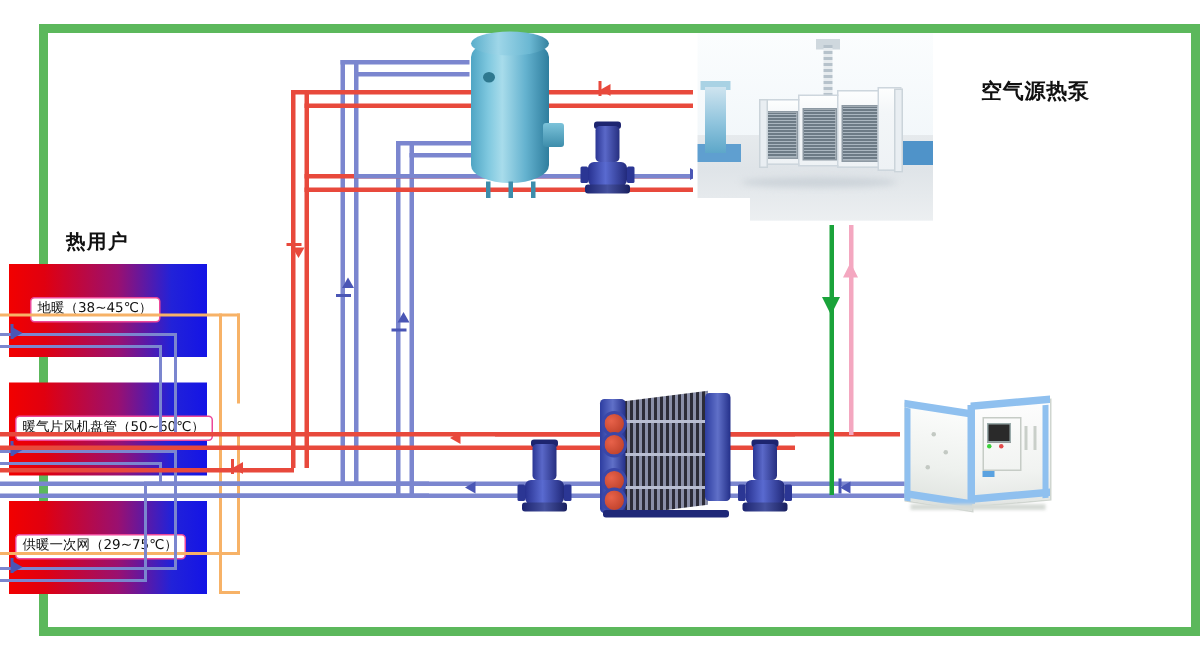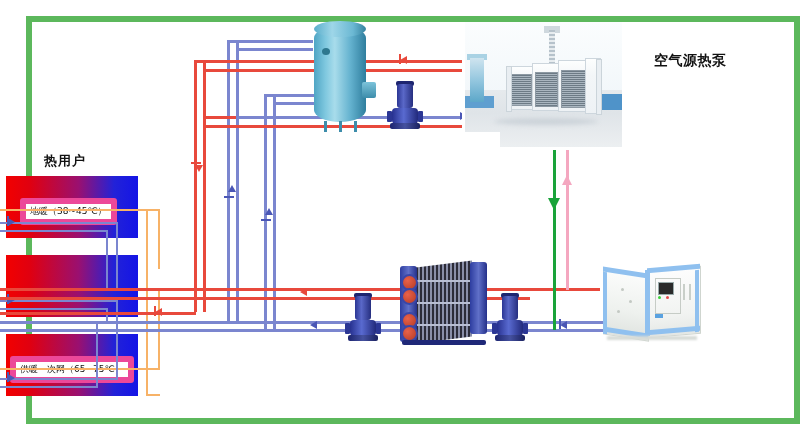--- a/index.html
+++ b/index.html
@@ -35,21 +35,21 @@
   .ar-right-b{border-top:4px solid transparent;border-bottom:4px solid transparent;border-left:7px solid #4a56b5;}
   .ar-down-r{border-left:4px solid transparent;border-right:4px solid transparent;border-top:7px solid #e8493c;}
   .ar-up-b{border-left:4px solid transparent;border-right:4px solid transparent;border-bottom:7px solid #4a56b5;}
   .ar-down-g{border-left:6px solid transparent;border-right:6px solid transparent;border-top:12px solid #1aa33a;}
   .ar-up-p{border-left:5px solid transparent;border-right:5px solid transparent;border-bottom:10px solid #f4a7c0;}
   .tick{position:absolute;background:#4a56b5;}
   .tick-r{position:absolute;background:#e8493c;}
 
   
   .user-block{position:absolute;background:linear-gradient(90deg,#f20000 0%,#e00010 18%,#9a1070 55%,#2222d8 82%,#1414e6 100%);}
-  .user-label{position:absolute;background:#ffffff;border:6px solid #ec4899;border-radius:3px;
+  .user-label{position:absolute;background:#ffffff;border:1px solid #ec4899;border-radius:3px;
     font-size:9px;line-height:13px;color:#111;padding:1px 4px;white-space:nowrap;
     font-family:"DejaVu Sans","Liberation Sans",sans-serif;}
 
   .title-cn{position:absolute;color:#111;white-space:nowrap;}
   #heat-users-title{font-size:13px;font-weight:bold;left:44px;top:152px;letter-spacing:1px;}
   .cap{position:absolute;font-size:12px;color:#222;white-space:nowrap;}
   .cap-bold{position:absolute;font-size:14px;font-weight:bold;color:#111;white-space:nowrap;letter-spacing:.5px;}
 
   
   #tank{position:absolute;left:310px;top:18px;width:60px;height:112px;}
@@ -150,23 +150,24 @@
   <div class="frame-edge" id="frame-left"></div>
   <div class="frame-edge" id="frame-right"></div>
   <div class="frame-edge" id="frame-bottom"></div>
 
   <div class="title-cn" id="heat-users-title">热用户</div>
 
   <div class="user-block" style="left:6px;top:176px;width:132px;height:62px;"></div>
   <div class="user-label" style="left:20px;top:198px;">地暖（38~45℃）</div>
 
   <div class="user-block" style="left:6px;top:255px;width:132px;height:62px;"></div>
+  <div class="user-label" style="left:10px;top:277px;">暖气片风机盘管（50~60℃）</div>
 
   <div class="user-block" style="left:6px;top:334px;width:132px;height:62px;"></div>
-  <div class="user-label" style="left:10px;top:356px;">供暖一次网（65~75℃）</div>
+  <div class="user-label" style="left:10px;top:356px;">供暖一次网（29~75℃）</div>
 
   <div class="pipe ph c-orange" style="left:0px;top:209px;width:160px;"></div>
   <div class="pipe pv c-orange" style="left:158px;top:209px;height:60px;"></div>
   <div class="pipe ph c-orange" style="left:0px;top:288px;width:160px;"></div>
   <div class="pipe pv c-orange" style="left:158px;top:288px;height:26px;"></div>
   <div class="pipe ph c-orange" style="left:0px;top:368px;width:160px;"></div>
   <div class="pipe pv c-orange" style="left:158px;top:314px;height:54px;"></div>
   <div class="pipe pv c-orange" style="left:146px;top:209px;height:186px;"></div>
   <div class="pipe ph c-orange" style="left:146px;top:394px;width:14px;"></div>
 

